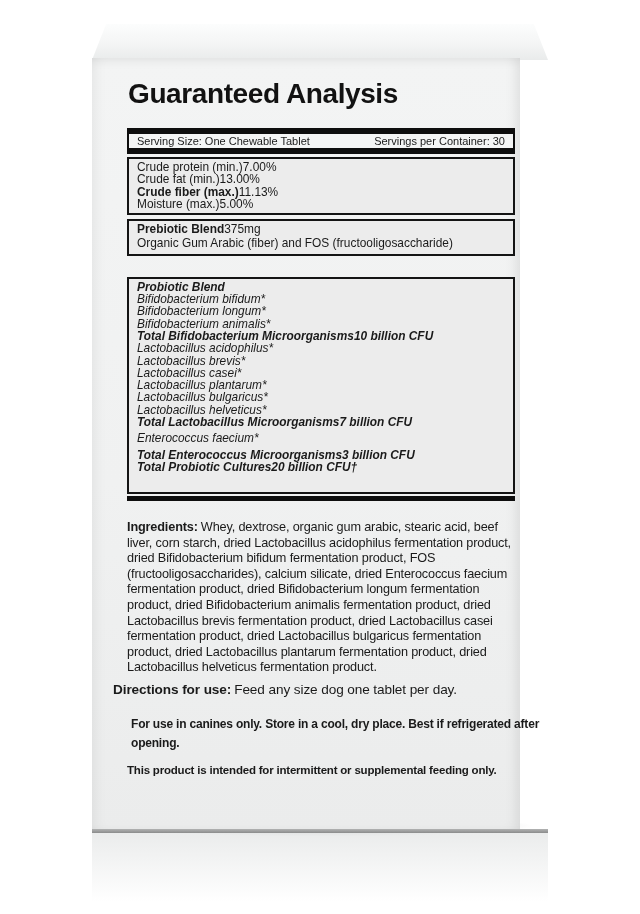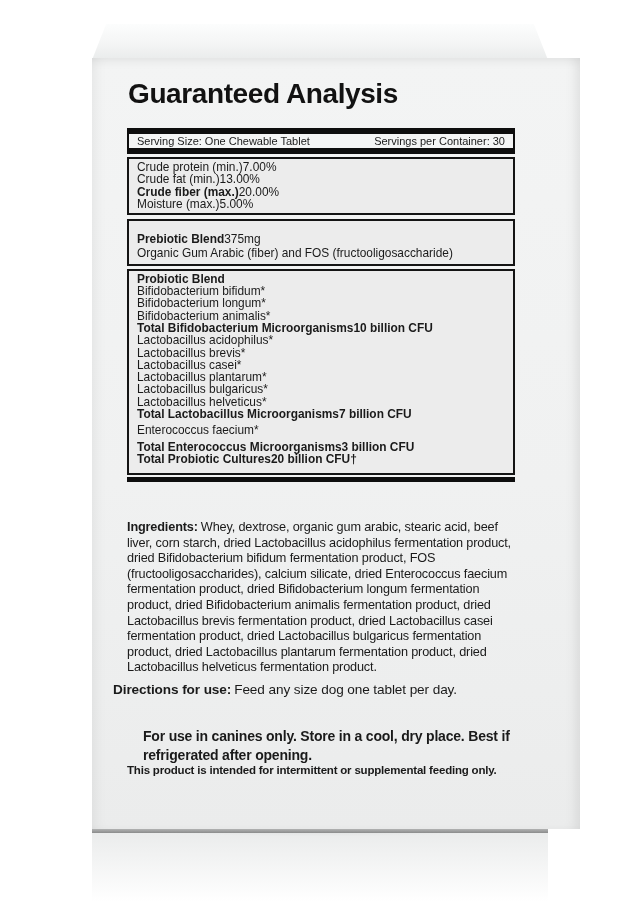--- a/index.html
+++ b/index.html
@@ -18,21 +18,21 @@
   .reflection{
     position:absolute;left:92px;top:833px;width:456px;height:81px;
     background:linear-gradient(180deg,rgba(226,228,228,.7) 0%,rgba(255,255,255,0) 85%);
   }
   .flap{
     position:absolute;left:92px;top:24px;width:456px;height:36px;
     clip-path:polygon(3.1% 0,96.9% 0,100% 100%,0 100%);
     background:linear-gradient(180deg,#fcfdfd 0%,#f4f5f5 55%,#e9ebeb 100%);
   }
   .front{
-    position:absolute;left:92px;top:58px;width:488px;height:771px;
+    position:absolute;left:92px;top:58px;width:428px;height:771px;
     background:linear-gradient(180deg,#f3f4f4 0%,#f0f1f1 55%,#ebecec 100%);
     box-shadow:inset -10px 0 14px -8px rgba(0,0,0,.11),
                inset 10px 0 14px -8px rgba(0,0,0,.07),
                inset 0 12px 12px -9px rgba(0,0,0,.06);
   }
   .bottom-edge{
     position:absolute;left:92px;top:829px;width:456px;height:4px;
     background:linear-gradient(180deg,#b2b3b3,#8b8c8c);
   }
   
@@ -47,34 +47,34 @@
     display:flex;justify-content:space-between;align-items:center;
     height:14px;padding:0 8px;background:#f4f5f5;
     border-left:2px solid #0e0e0e;border-right:2px solid #0e0e0e;
     font-size:11px;white-space:nowrap;
   }
   .gbox{
     border:2px solid #141414;background:#ececec;
     padding:1px 8px 2px;font-size:11.9px;line-height:12.3px;
   }
   .nutrients{margin-top:3px;padding-top:2px;padding-bottom:3px;}
-  .prebiotic{margin-top:4px;line-height:13.8px;padding-top:12px;padding-bottom:3px;}
-  .probiotic{margin-top:3px;padding-top:2px;padding-bottom:8px;}
+  .prebiotic{margin-top:4px;line-height:13.8px;padding-top:2px;padding-bottom:3px;}
+  .probiotic{margin-top:21px;padding-top:2px;padding-bottom:19px;font-style:italic;}
   .footnotes{
     margin-top:2px;font-size:10.3px;line-height:11.8px;
     letter-spacing:-.1px;padding:2px 6px 3px;white-space:nowrap;
   }
   .row{display:flex;}
   .b{font-weight:700;}
   .gap-above{margin-top:4px;}
   .contains{position:absolute;left:35px;top:438px;width:430px;margin:0;font-size:12px;letter-spacing:-.1px;}
   .ingredients{position:absolute;left:35px;top:462px;width:398px;margin:0;font-size:12.7px;line-height:15.6px;letter-spacing:-.15px;}
   .directions{position:absolute;left:21px;top:624px;width:440px;margin:0;font-size:13.6px;letter-spacing:-.1px;}
   .lbl{margin-right:3px;}
-  .storage{position:absolute;left:35px;top:653px;width:436px;margin:16px;font-size:14px;line-height:18.5px;letter-spacing:-.2px;font-weight:700;}
+  .storage{position:absolute;left:35px;top:653px;width:436px;margin:4px;font-size:12px;line-height:18.5px;letter-spacing:-.2px;font-weight:700;}
   .feeding{position:absolute;left:35px;top:706px;width:456px;margin:0;font-size:11.5px;letter-spacing:-.2px;font-weight:700;white-space:nowrap;}
 </style>
 </head>
 <body>
 
 <div>
   <div class="floor-shadow"></div>
   <div class="reflection"></div>
   <div class="flap"></div>
 
@@ -96,21 +96,21 @@
         <div class="row">
           <span>Crude protein (min.)</span>
           <span>7.00%</span>
         </div>
         <div class="row">
           <span>Crude fat (min.)</span>
           <span>13.00%</span>
         </div>
         <div class="row">
           <span class="b">Crude fiber (max.)</span>
-          <span>20.00%</span>
+          <span>11.13%</span>
         </div>
         <div class="row">
           <span>Moisture (max.)</span>
           <span>5.00%</span>
         </div>
       </div>
 
       <div class="gbox prebiotic">
         <div class="row">
           <span class="b">Prebiotic Blend</span>

